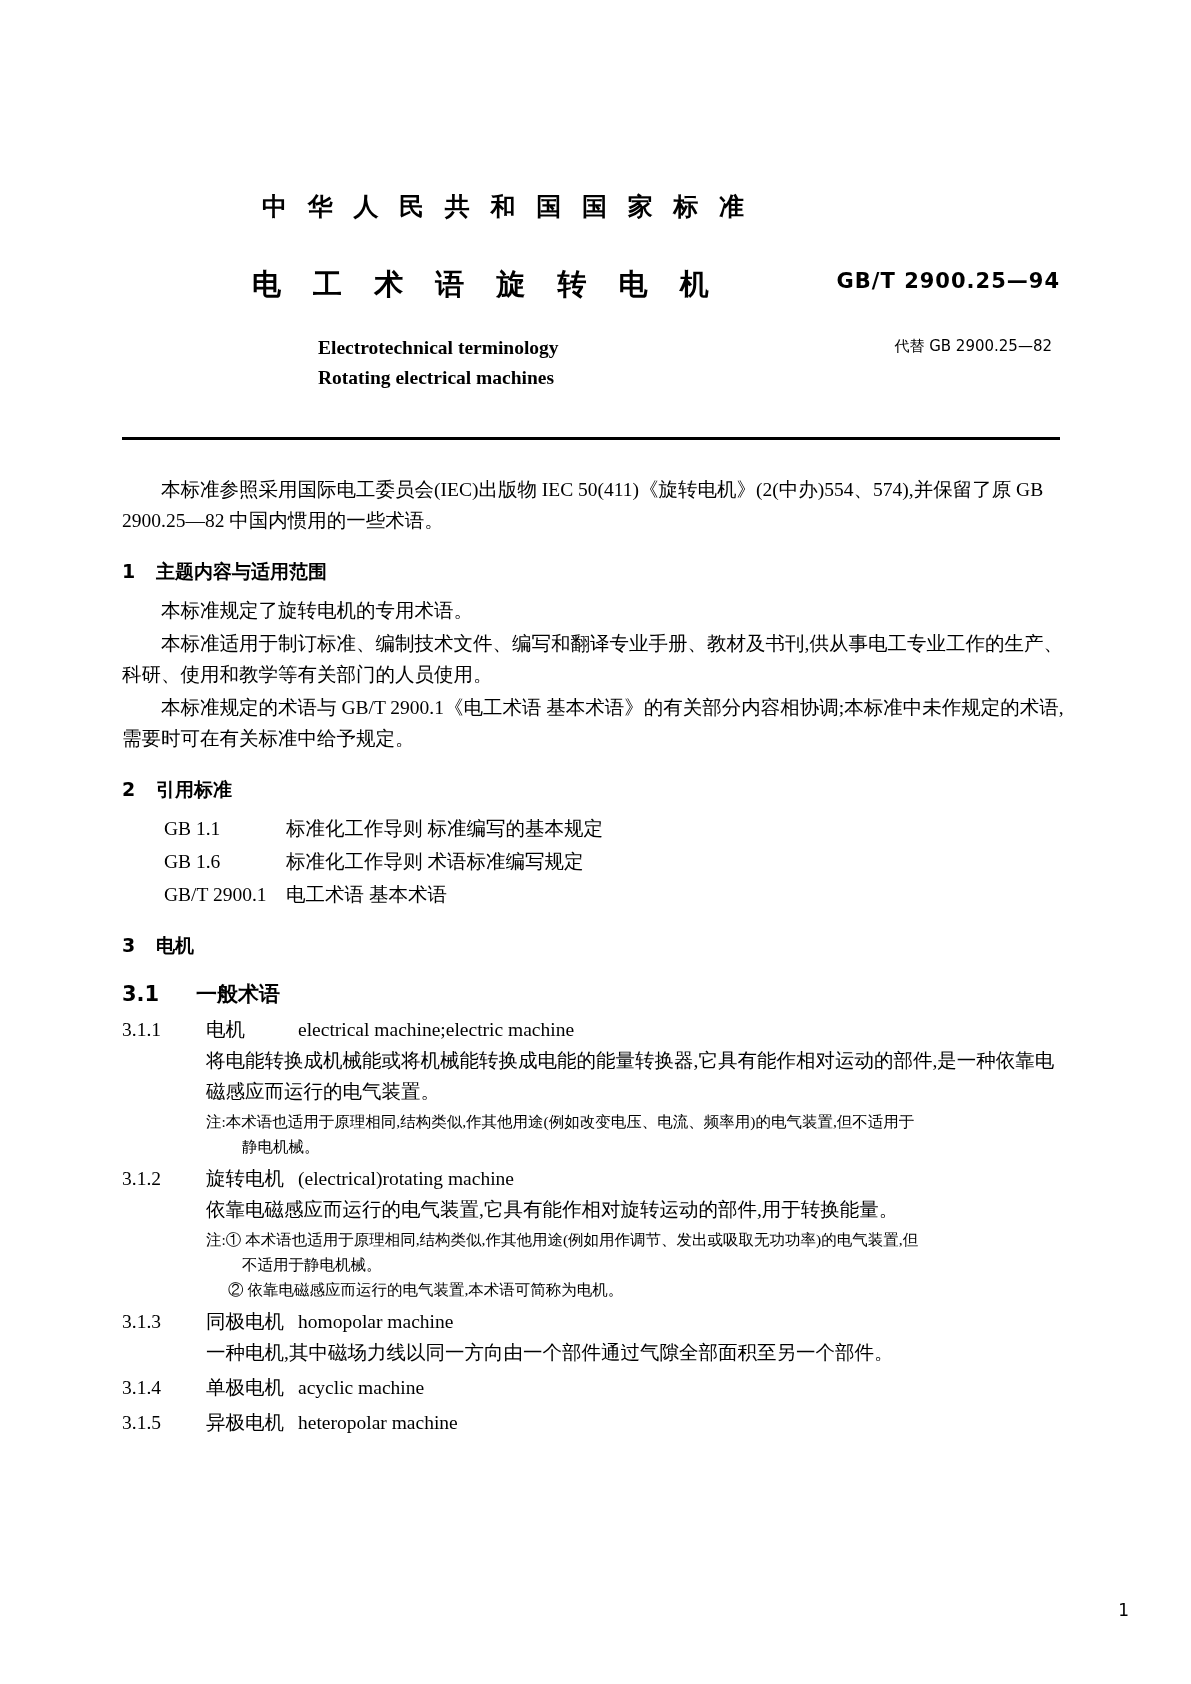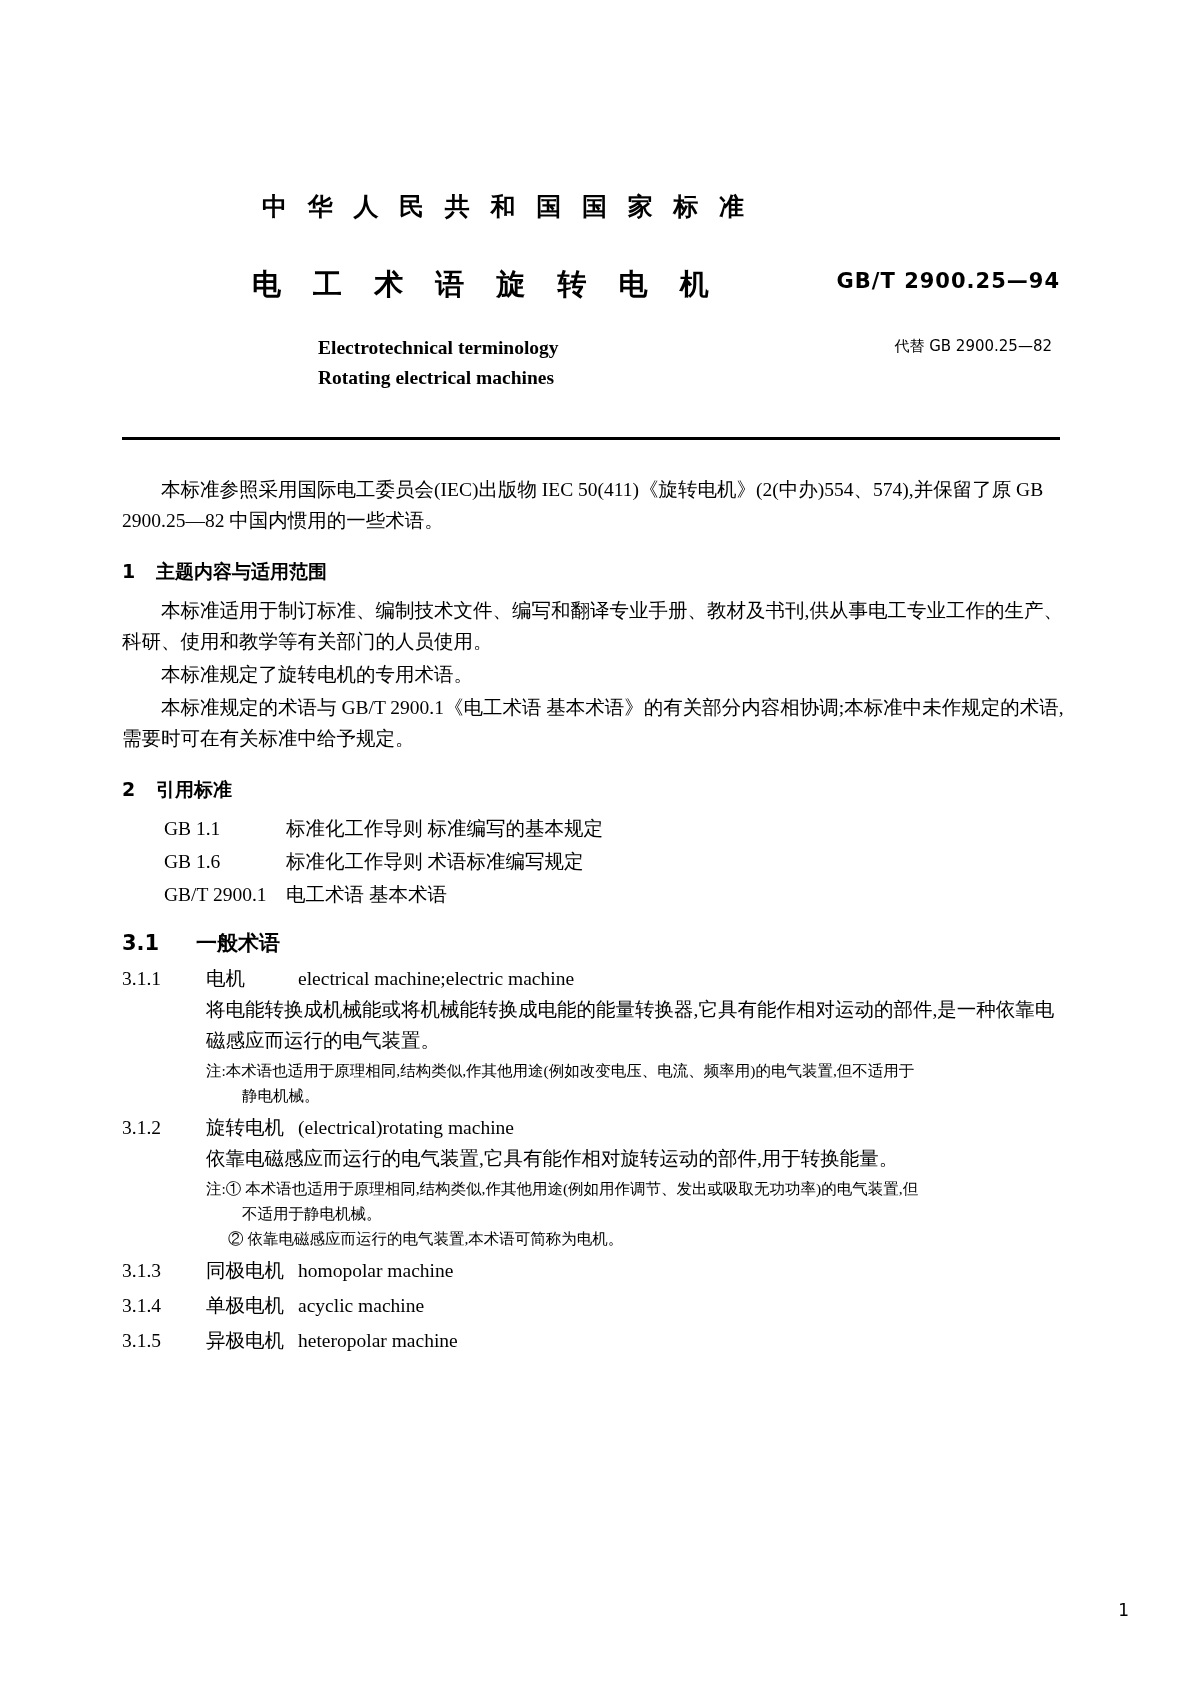--- a/index.html
+++ b/index.html
@@ -200,37 +200,40 @@
       <div class="rule"></div>
     </div>
 
     <div class="body">
 
       <p class="para">本标准参照采用国际电工委员会(IEC)出版物 IEC 50(411)《旋转电机》(2(中办)554、574),并保留了原 GB 2900.25—82 中国内惯用的一些术语。</p>
 
       <div class="h1">
         <span class="num">1</span><span>主题内容与适用范围</span>
       </div>
+      <p class="para">本标准规定了旋转电机的专用术语。</p>
       <p class="para">本标准适用于制订标准、编制技术文件、编写和翻译专业手册、教材及书刊,供从事电工专业工作的生产、科研、使用和教学等有关部门的人员使用。</p>
-      <p class="para">本标准规定了旋转电机的专用术语。</p>
       <p class="para">本标准规定的术语与 GB/T 2900.1《电工术语    基本术语》的有关部分内容相协调;本标准中未作规定的术语,需要时可在有关标准中给予规定。</p>
 
       <div class="h1">
         <span class="num">2</span><span>引用标准</span>
       </div>
       <p class="ref-line">
         <span class="code">GB 1.1</span><span>标准化工作导则    标准编写的基本规定</span>
       </p>
       <p class="ref-line">
         <span class="code">GB 1.6</span><span>标准化工作导则    术语标准编写规定</span>
       </p>
       <p class="ref-line">
         <span class="code">GB/T 2900.1</span><span>电工术语    基本术语</span>
       </p>
 
+      <div class="h1">
+        <span class="num">3</span><span>电机</span>
+      </div>
 
       <div class="h2">
         <span class="num">3.1</span><span>一般术语</span>
       </div>
 
       <p class="term">
         <span class="tnum">3.1.1</span><span class="tcn">电机</span><span class="ten">electrical machine;electric machine</span>
       </p>
       <p class="tdef">将电能转换成机械能或将机械能转换成电能的能量转换器,它具有能作相对运动的部件,是一种依靠电磁感应而运行的电气装置。</p>
       <p class="note">注:本术语也适用于原理相同,结构类似,作其他用途(例如改变电压、电流、频率用)的电气装置,但不适用于</p>
@@ -240,20 +243,21 @@
         <span class="tnum">3.1.2</span><span class="tcn">旋转电机</span><span class="ten">(electrical)rotating machine</span>
       </p>
       <p class="tdef">依靠电磁感应而运行的电气装置,它具有能作相对旋转运动的部件,用于转换能量。</p>
       <p class="note">注:① 本术语也适用于原理相同,结构类似,作其他用途(例如用作调节、发出或吸取无功功率)的电气装置,但</p>
       <p class="note-ind">不适用于静电机械。</p>
       <p class="note-ind2">② 依靠电磁感应而运行的电气装置,本术语可简称为电机。</p>
 
       <p class="term">
         <span class="tnum">3.1.3</span><span class="tcn">同极电机</span><span class="ten">homopolar machine</span>
       </p>
+      <p class="tdef">一种电机,其中磁场力线以同一方向由一个部件通过气隙全部面积至另一个部件。</p>
 
       <p class="term">
         <span class="tnum">3.1.4</span><span class="tcn">单极电机</span><span class="ten">acyclic machine</span>
       </p>
 
       <p class="term">
         <span class="tnum">3.1.5</span><span class="tcn">异极电机</span><span class="ten">heteropolar machine</span>
       </p>
 
     </div>

